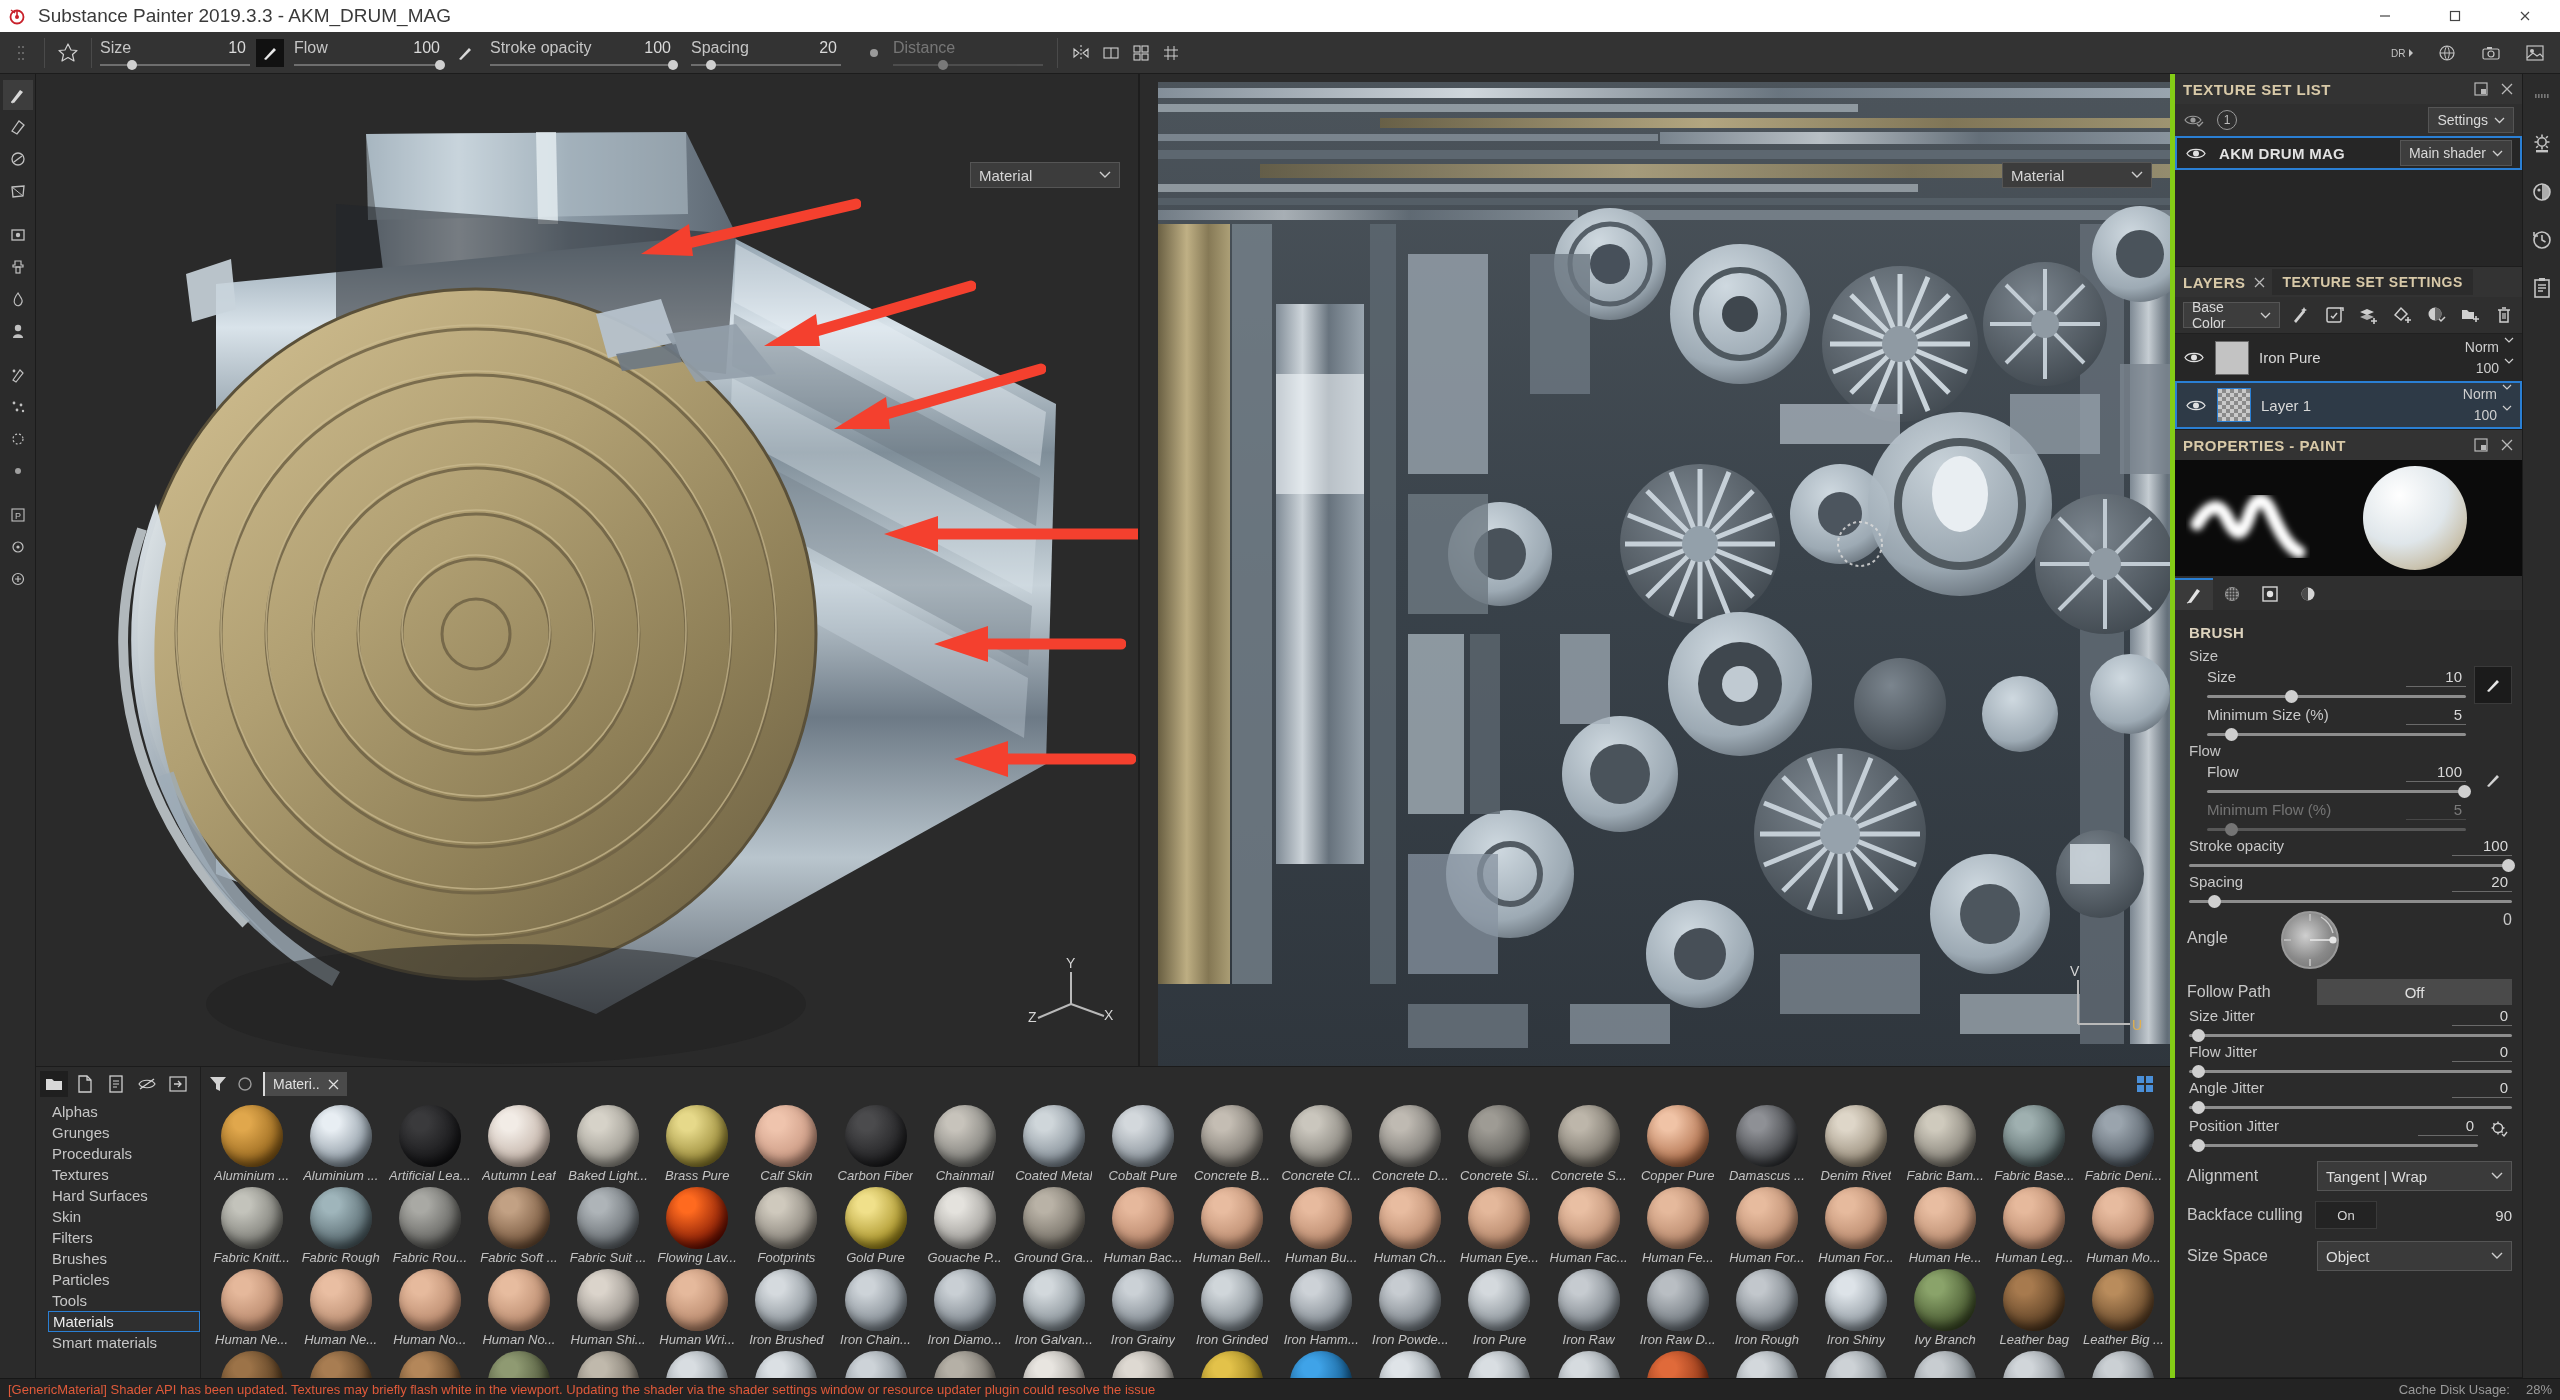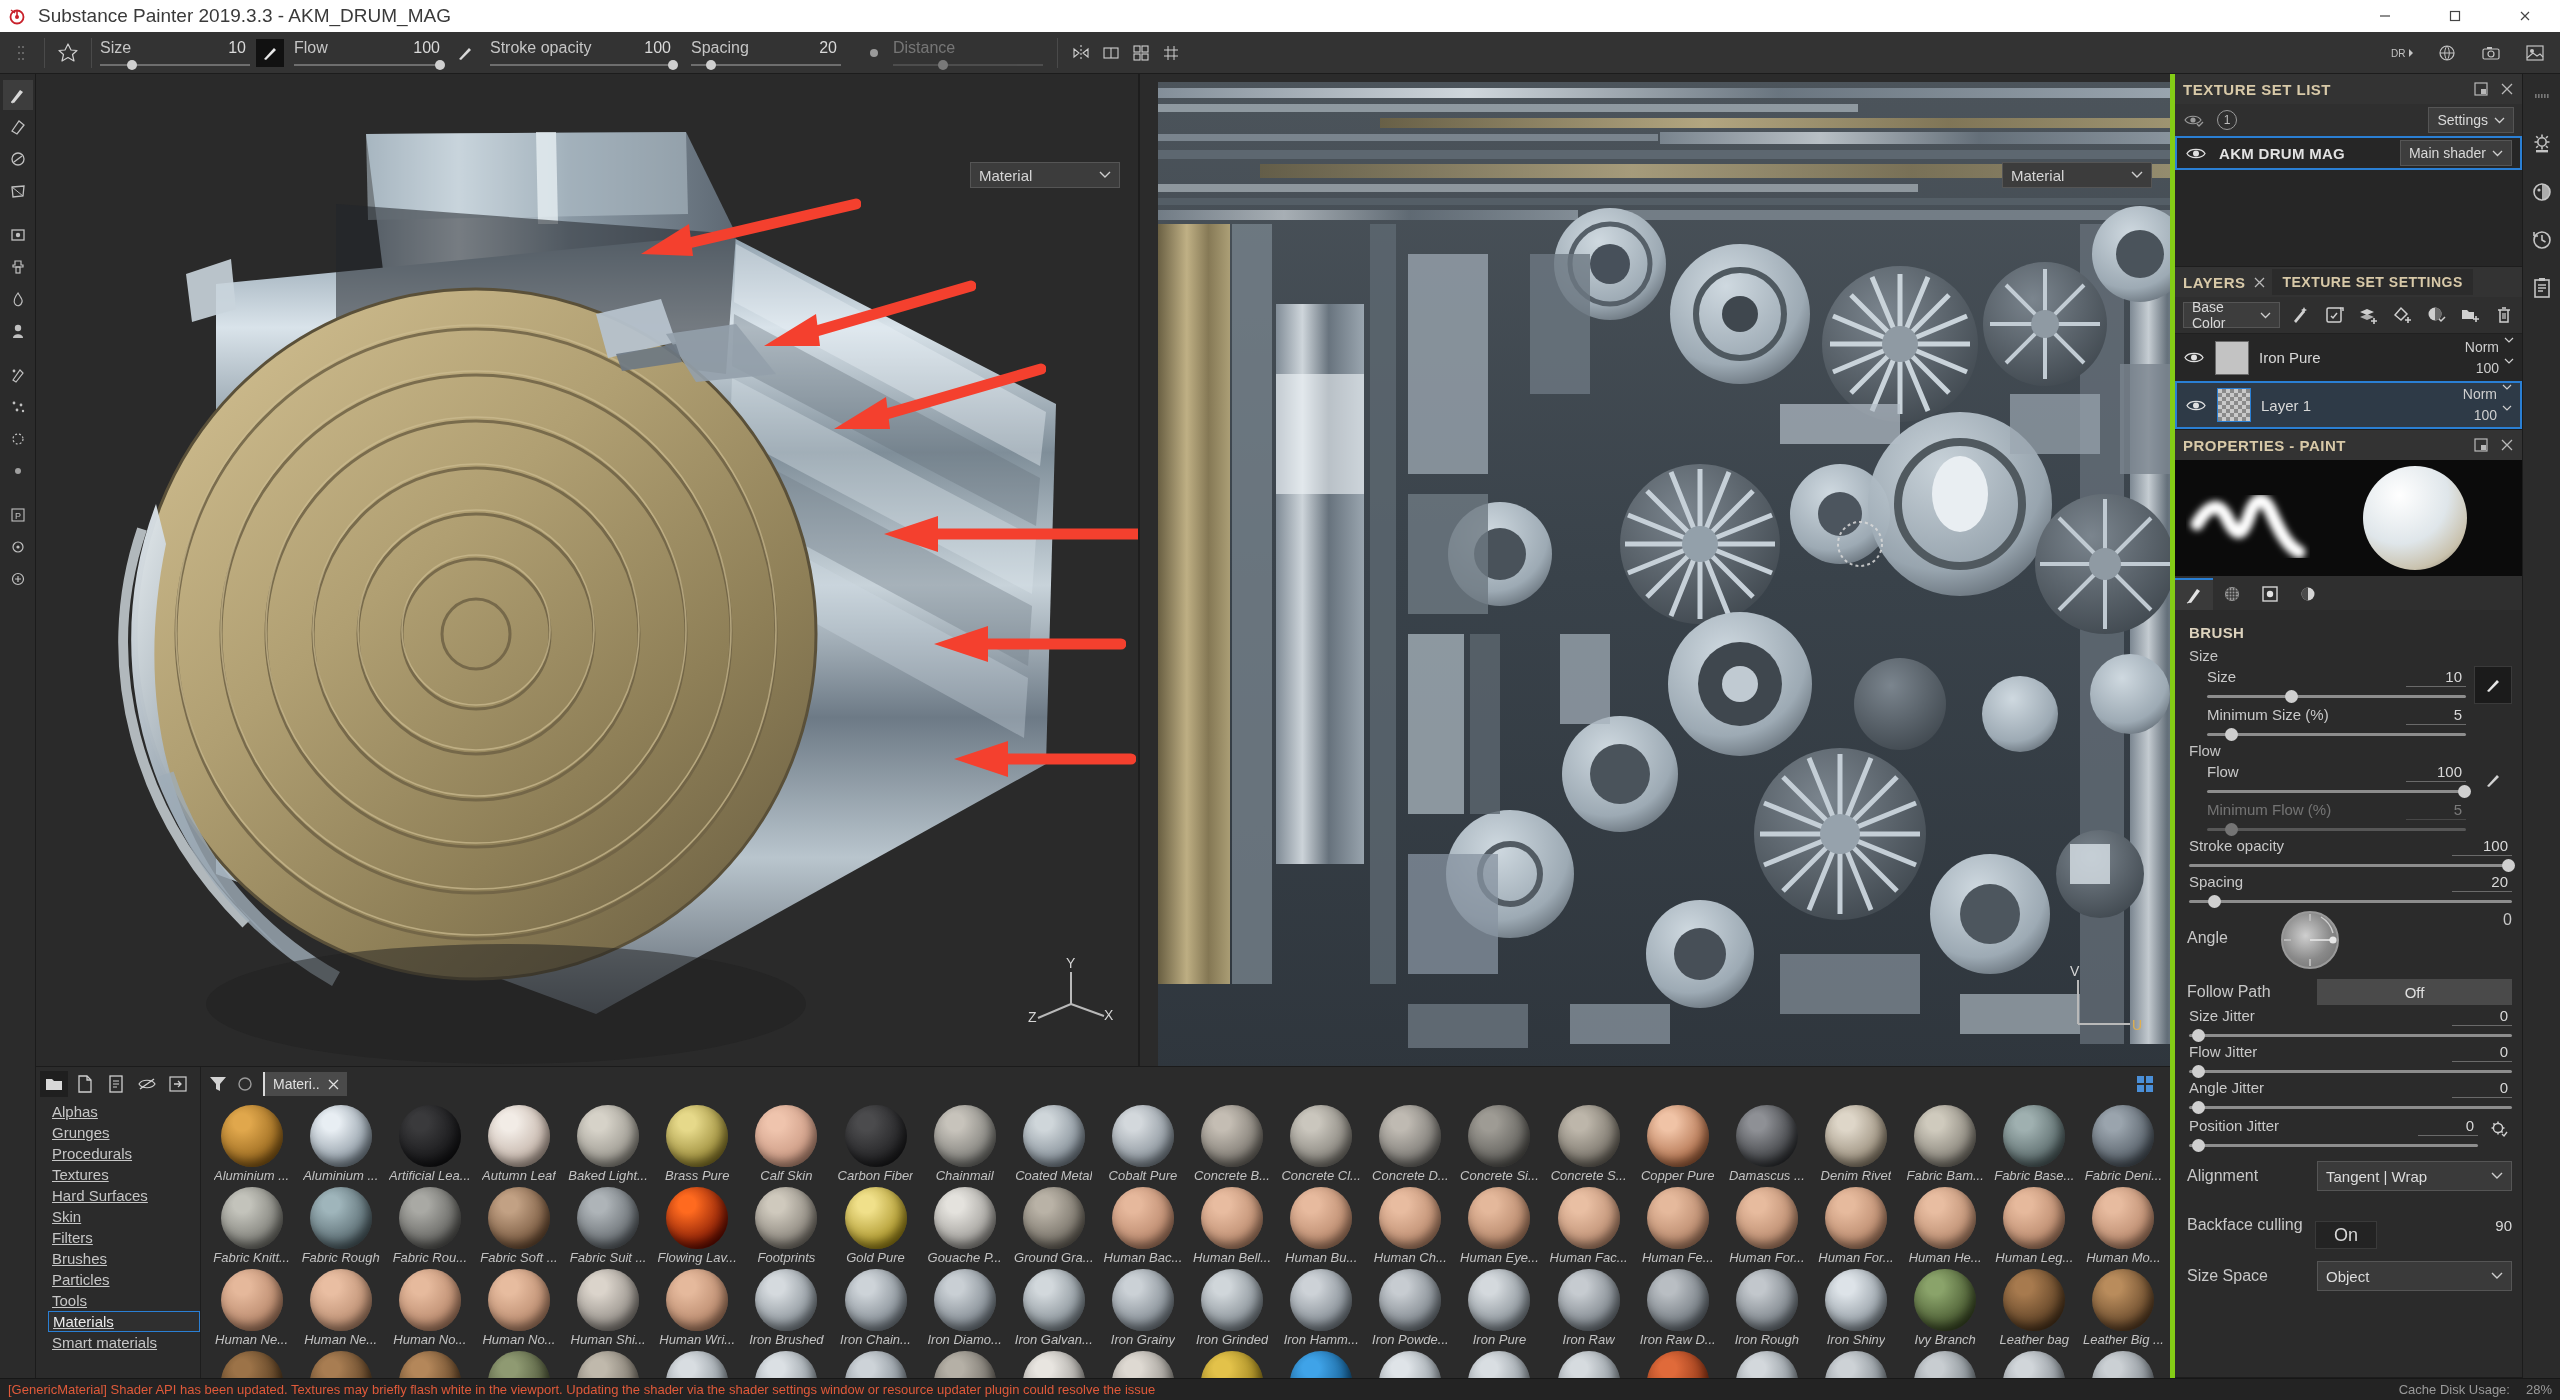--- a/index.html
+++ b/index.html
@@ -132,37 +132,37 @@
   .prow2.noindent { margin-left:2px; }
   .prow2 .top { display:flex; align-items:baseline; }
   .prow2 .lb { font-size:15px; color:#c9c9c9; }
   .prow2 .vl { margin-left:auto; font-size:15px; color:#d8d8d8; border-bottom:1px solid #6a6a6a;
                min-width:60px; text-align:right; padding:0 4px 1px 0;}
   .prow2 .track { height:3px; background:#8d8d8d; position:relative; margin-top:8px; border-radius:2px;}
   .prow2 .knob { position:absolute; top:-5px; width:13px; height:13px; border-radius:50%; background:#cfcfcf;}
   .prow2.dim { opacity:.45; }
   .inline-icon { width:26px; display:flex; align-items:center; justify-content:center; }
   .rowflex { display:flex; align-items:center; gap:8px;}
-  .btn-dark { background:#232323; border:1px solid #3a3a3a; font-size:18px; color:#d7d7d7;
-              height:28px; display:flex; align-items:center; justify-content:center;margin-top:20px;}
+  .btn-dark { background:#232323; border:1px solid #3a3a3a; font-size:13px; color:#d7d7d7;
+              height:28px; display:flex; align-items:center; justify-content:center;}
   .btn-grey { background:#4a4a4a; font-size:15px; color:#e0e0e0; height:26px; display:flex;
               align-items:center; justify-content:center;}
   .sel-box { background:#3a3a3a; border:1px solid #555; height:30px; display:flex; align-items:center;
              padding:0 8px; font-size:15px; color:#dcdcdc;}
   .sel-box .cv { margin-left:auto; }
   .anglewheel { width:58px; height:58px; border:2px solid #9a9a9a; border-radius:50%;
                 background: radial-gradient(circle at 42% 42%, #cfcfcf 0%, #8a8a8a 55%, #6b6b6b 100%); position:relative;}
 
   
   .shelf { height:312px; background:#2b2b2b; border-top:1px solid #1b1b1b; display:flex; flex-direction:column; flex:0 0 312px;}
   .shelf-hd { height:26px; background:#333; display:flex; align-items:center; padding:0 10px; font-size:14px;
               font-weight:bold; color:#d8c9a8; letter-spacing:.5px;}
   .shelf-hd .acts { margin-left:auto; display:flex; gap:14px; color:#b9b9b9; font-weight:normal;}
   .shelf-body { flex:1; display:flex; min-height:0; }
-  .shelf-left { width:165px; background:#2b2b2b; border-right:1px solid #1d1d1d; display:flex; flex-direction:column;text-decoration:underline;}
+  .shelf-left { width:165px; background:#2b2b2b; border-right:1px solid #1d1d1d; display:flex; flex-direction:column;}
   .shelf-left-tools { height:34px; display:flex; align-items:center; gap:3px; padding-left:4px;}
   .shelf-left-tools .st { width:28px;height:26px; display:flex;align-items:center;justify-content:center;color:#cfcfcf;}
   .shelf-left-tools .st.sel { background:#1f1f1f; }
   .cat-list { flex:1; overflow:hidden; position:relative; padding-left:12px;}
   .cat { font-size:15px; color:#c6c6c6; height:21px; display:flex; align-items:center; padding-left:4px;}
   .cat.sel { border:1px solid #2a7fd4; background:#2f2f2f; color:#eaeaea;}
   .shelf-right { flex:1; display:flex; flex-direction:column; min-width:0; background:#2b2b2b;}
   .shelf-toolbar { height:34px; display:flex; align-items:center; gap:10px; padding:0 8px; }
   .chip { background:#4a4a4a; height:24px; display:flex; align-items:center; gap:8px; padding:0 8px;
           font-size:14px; color:#e0e0e0; border-left:2px solid #dadada;}

